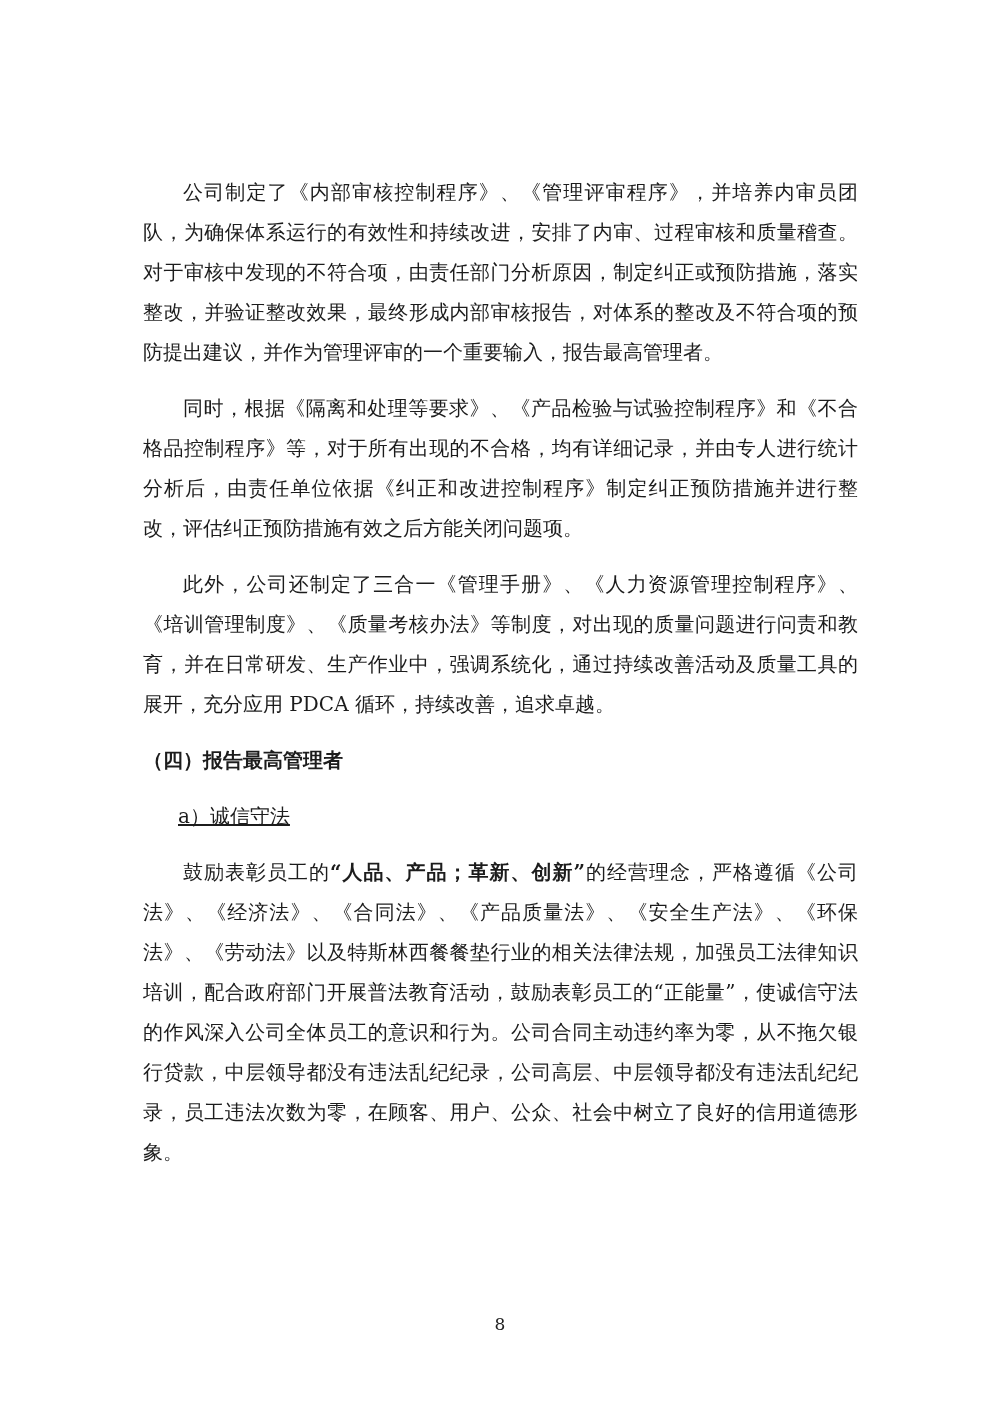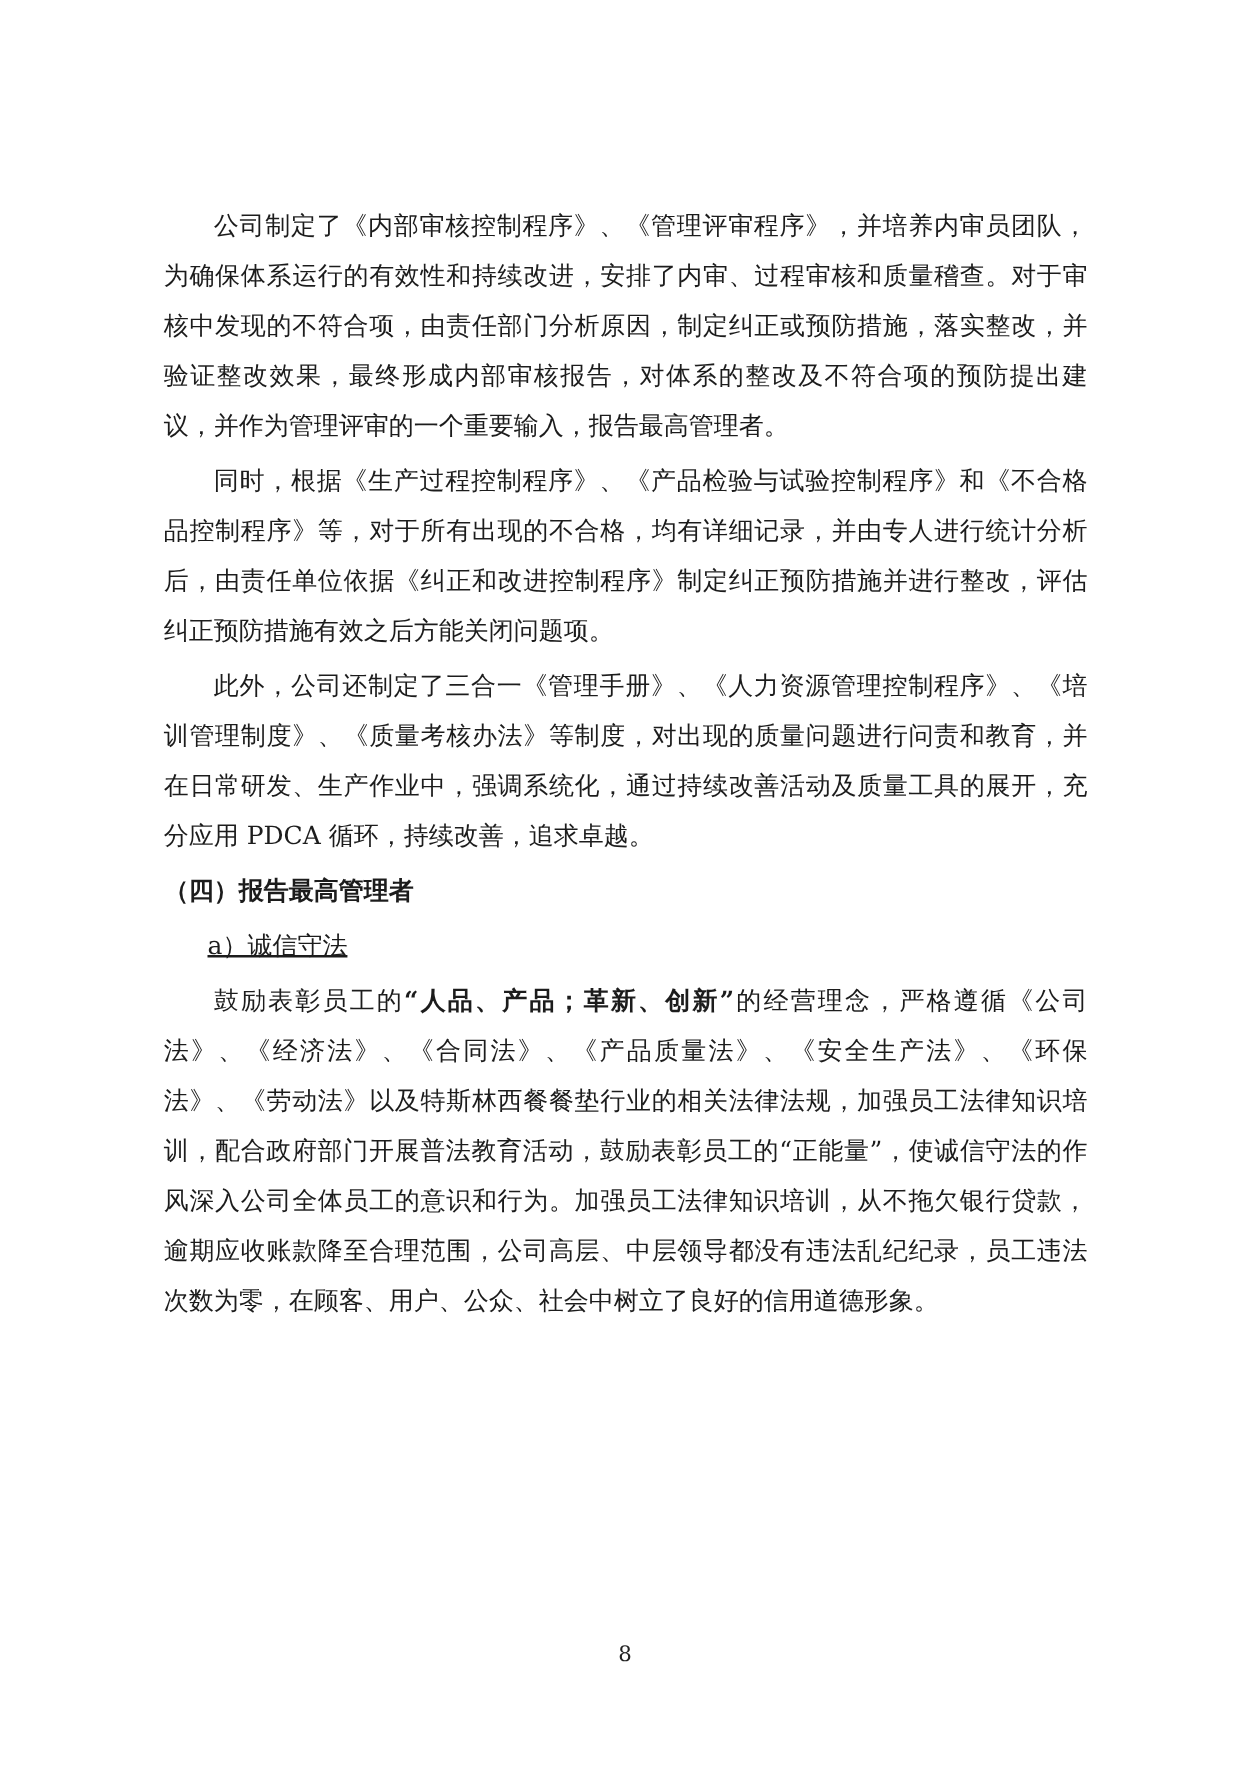--- a/index.html
+++ b/index.html
@@ -19,21 +19,21 @@
   .doc-body {
     position: absolute;
     left: 127px;
     top: 156px;
     width: 747px;
     font-size: 20px;
     line-height: 40px;
     text-align: justify;
     text-justify: inter-character;
   }
-  .block { margin: 4px; padding: 0; }
+  .block { margin: 16px; padding: 0; }
   .block.paragraph { text-indent: 2em; }
   .block.h1 { font-weight: bold; text-indent: 0; }
   .block.h2 { font-weight: bold; text-indent: 1.1em; }
   .block.h3 { font-weight: normal; text-indent: 1.75em; text-decoration: underline; }
   .run { font-weight: inherit; }
   .run.bold { font-weight: bold; }
   .page-footer {
     position: absolute;
     top: 1312px;
     left: 0;
@@ -43,22 +43,22 @@
     line-height: 24px;
     color: #222222;
   }
 </style>
 </head>
 <body>
 
 <div class="page">
   <div class="doc-body">
       <div class="block paragraph"><span class="run">公司制定了《内部审核控制程序》、《管理评审程序》，并培养内审员团队，为确保体系运行的有效性和持续改进，安排了内审、过程审核和质量稽查。对于审核中发现的不符合项，由责任部门分析原因，制定纠正或预防措施，落实整改，并验证整改效果，最终形成内部审核报告，对体系的整改及不符合项的预防提出建议，并作为管理评审的一个重要输入，报告最高管理者。</span></div>
-      <div class="block paragraph"><span class="run">同时，根据《生产过程控制程序》、《产品检验与试验控制程序》和《不合格品控制程序》等，对于所有出现的不合格，均有详细记录，并由专人进行统计分析后，由责任单位依据《纠正和改进控制程序》制定纠正预防措施并进行整改，评估纠正预防措施有效之后方能关闭问题项。</span></div>
+      <div class="block paragraph"><span class="run">同时，根据《隔离和处理等要求》、《产品检验与试验控制程序》和《不合格品控制程序》等，对于所有出现的不合格，均有详细记录，并由专人进行统计分析后，由责任单位依据《纠正和改进控制程序》制定纠正预防措施并进行整改，评估纠正预防措施有效之后方能关闭问题项。</span></div>
       <div class="block paragraph"><span class="run">此外，公司还制定了三合一《管理手册》、《人力资源管理控制程序》、《培训管理制度》、《质量考核办法》等制度，对出现的质量问题进行问责和教育，并在日常研发、生产作业中，强调系统化，通过持续改善活动及质量工具的展开，充分应用 PDCA 循环，持续改善，追求卓越。</span></div>
       <div class="block h1"><span class="run bold">（四）报告最高管理者</span></div>
       <div class="block h3"><span class="run">a）诚信守法</span></div>
-      <div class="block paragraph"><span class="run">鼓励表彰员工的</span><span class="run bold">“人品、产品；革新、创新”</span><span class="run">的经营理念，严格遵循《公司法》、《经济法》、《合同法》、《产品质量法》、《安全生产法》、《环保法》、《劳动法》以及特斯林西餐餐垫行业的相关法律法规，加强员工法律知识培训，配合政府部门开展普法教育活动，鼓励表彰员工的“正能量”，使诚信守法的作风深入公司全体员工的意识和行为。加强员工法律知识培训，从不拖欠银行贷款，逾期应收账款降至合理范围，公司高层、中层领导都没有违法乱纪纪录，员工违法次数为零，在顾客、用户、公众、社会中树立了良好的信用道德形象。</span></div>
+      <div class="block paragraph"><span class="run">鼓励表彰员工的</span><span class="run bold">“人品、产品；革新、创新”</span><span class="run">的经营理念，严格遵循《公司法》、《经济法》、《合同法》、《产品质量法》、《安全生产法》、《环保法》、《劳动法》以及特斯林西餐餐垫行业的相关法律法规，加强员工法律知识培训，配合政府部门开展普法教育活动，鼓励表彰员工的“正能量”，使诚信守法的作风深入公司全体员工的意识和行为。公司合同主动违约率为零，从不拖欠银行贷款，中层领导都没有违法乱纪纪录，公司高层、中层领导都没有违法乱纪纪录，员工违法次数为零，在顾客、用户、公众、社会中树立了良好的信用道德形象。</span></div>
     </div>
   <div class="page-footer">
     <span>8</span>
   </div>
 </div>
 
 </body></html>

